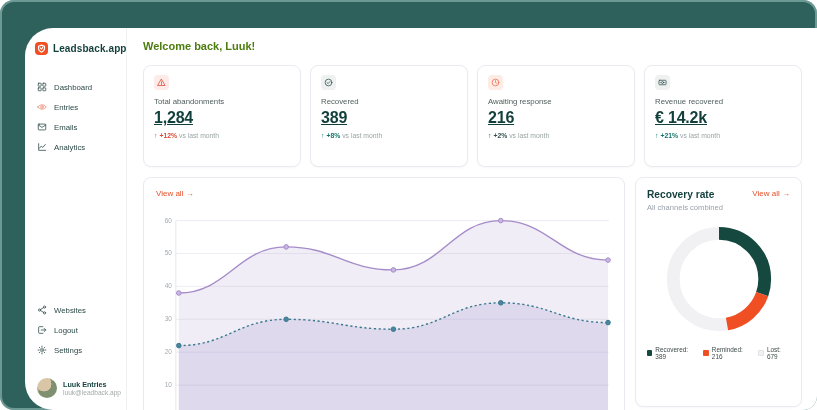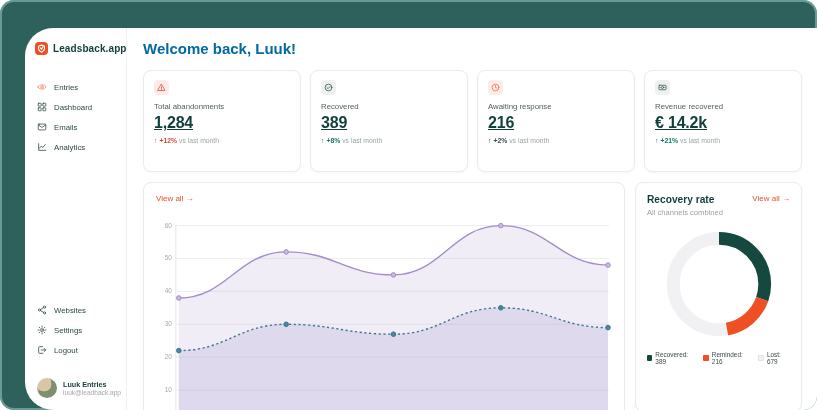--- a/index.html
+++ b/index.html
@@ -39,21 +39,21 @@
     width:20px; height:20px; border-radius:50%; flex:0 0 20px;
     background:
       radial-gradient(circle at 35% 30%, #d9c6a6 0 38%, transparent 40%),
       radial-gradient(circle at 70% 75%, #7e9070 0 60%, transparent 62%),
       linear-gradient(135deg,#c3b294,#8a9a7b);
   }
   .p-name { font-size:7.2px; font-weight:bold; color:#113f3b; line-height:1.35; }
   .p-mail { font-size:6.6px; color:#a3aaa9; }
   
   .main { flex:1; padding:12px 15px 0 16px; display:flex; flex-direction:column; overflow:hidden; }
-  .greeting { font-size:15px; font-weight:bold; color:#0369a1; }
+  .greeting { font-size:11px; font-weight:bold; color:#4d7c0f; }
   .stats { display:grid; grid-template-columns:repeat(4,1fr); gap:9px; margin-top:13px; }
   .card {
     background:#fff; border:1px solid #eaeaf0; border-radius:8px;
     box-shadow:0 1px 2px rgba(30,40,60,.04);
   }
   .stat-card { padding:9px 10px 8px 10px; height:102px; }
   .stat-iconbox {
     width:15px; height:15px; border-radius:4px;
     display:flex; align-items:center; justify-content:center;
   }
@@ -87,40 +87,40 @@
       <div class="brand">
         <span class="brand-logo">
           <svg width="9" height="9" viewBox="0 0 24 24" fill="none" stroke="#ffffff" stroke-width="3" stroke-linecap="round" stroke-linejoin="round">
             <path d="M12 3 L20 6 V12 C20 17 16 20 12 22 C8 20 4 17 4 12 V6 Z M8.5 10 L12 14 L15.5 8"></path>
           </svg>
         </span>
         <span class="brand-name">Leadsback.app</span>
       </div>
 
       <nav class="nav nav-main" id="nav-main">
-          <div class="nav-item active">
-            <span class="nicon">
-              <svg width="10" height="10" viewBox="0 0 24 24" fill="none" stroke="#ef8a70" stroke-width="2" stroke-linecap="round" stroke-linejoin="round">
-                <path d="M2 12 C6 5 18 5 22 12 C18 19 6 19 2 12 Z"></path>
-                <circle cx="12" cy="12" r="3"></circle>
-              </svg>
-            </span>
-            <span class="nlabel">Entries</span>
-          </div>
           <div class="nav-item">
             <span class="nicon">
               <svg width="10" height="10" viewBox="0 0 24 24" fill="none" stroke="#3c5653" stroke-width="2" stroke-linecap="round" stroke-linejoin="round">
                 <rect x="3" y="3" width="7" height="7" rx="1"></rect>
                 <rect x="14" y="3" width="7" height="7" rx="1"></rect>
                 <rect x="3" y="14" width="7" height="7" rx="1"></rect>
                 <rect x="14" y="14" width="7" height="7" rx="1"></rect>
               </svg>
             </span>
             <span class="nlabel">Dashboard</span>
           </div>
+          <div class="nav-item active">
+            <span class="nicon">
+              <svg width="10" height="10" viewBox="0 0 24 24" fill="none" stroke="#ef8a70" stroke-width="2" stroke-linecap="round" stroke-linejoin="round">
+                <path d="M2 12 C6 5 18 5 22 12 C18 19 6 19 2 12 Z"></path>
+                <circle cx="12" cy="12" r="3"></circle>
+              </svg>
+            </span>
+            <span class="nlabel">Entries</span>
+          </div>
           <div class="nav-item">
             <span class="nicon">
               <svg width="10" height="10" viewBox="0 0 24 24" fill="none" stroke="#3c5653" stroke-width="2" stroke-linecap="round" stroke-linejoin="round">
                 <rect x="3" y="5" width="18" height="14" rx="2"></rect>
                 <path d="M3 7 L12 13 L21 7"></path>
               </svg>
             </span>
             <span class="nlabel">Emails</span>
           </div>
           <div class="nav-item">
@@ -141,34 +141,34 @@
                 <circle cx="6" cy="12" r="2.6"></circle>
                 <circle cx="18" cy="19" r="2.6"></circle>
                 <path d="M8.3 10.7 L15.7 6.3 M8.3 13.3 L15.7 17.7"></path>
               </svg>
             </span>
             <span class="nlabel">Websites</span>
           </div>
           <div class="nav-item">
             <span class="nicon">
               <svg width="10" height="10" viewBox="0 0 24 24" fill="none" stroke="#3c5653" stroke-width="2" stroke-linecap="round" stroke-linejoin="round">
+                <path d="M14 4 H6 A2 2 0 0 0 4 6 V18 A2 2 0 0 0 6 20 H14"></path>
+                <path d="M10 12 H21 M17 8 L21 12 L17 16"></path>
+              </svg>
+            </span>
+            <span class="nlabel">Logout</span>
+          </div>
+          <div class="nav-item">
+            <span class="nicon">
+              <svg width="10" height="10" viewBox="0 0 24 24" fill="none" stroke="#3c5653" stroke-width="2" stroke-linecap="round" stroke-linejoin="round">
                 <circle cx="12" cy="12" r="3.2"></circle>
                 <path d="M12 2.5 V5.5 M12 18.5 V21.5 M2.5 12 H5.5 M18.5 12 H21.5 M5.3 5.3 L7.4 7.4 M16.6 16.6 L18.7 18.7 M18.7 5.3 L16.6 7.4 M7.4 16.6 L5.3 18.7"></path>
               </svg>
             </span>
             <span class="nlabel">Settings</span>
-          </div>
-          <div class="nav-item">
-            <span class="nicon">
-              <svg width="10" height="10" viewBox="0 0 24 24" fill="none" stroke="#3c5653" stroke-width="2" stroke-linecap="round" stroke-linejoin="round">
-                <path d="M14 4 H6 A2 2 0 0 0 4 6 V18 A2 2 0 0 0 6 20 H14"></path>
-                <path d="M10 12 H21 M17 8 L21 12 L17 16"></path>
-              </svg>
-            </span>
-            <span class="nlabel">Logout</span>
           </div>
         </nav>
 
       <div class="profile">
         <span class="avatar"></span>
         <span>
           <div class="p-name">Luuk Entries</div>
           <div class="p-mail">luuk@leadback.app</div>
         </span>
       </div>

